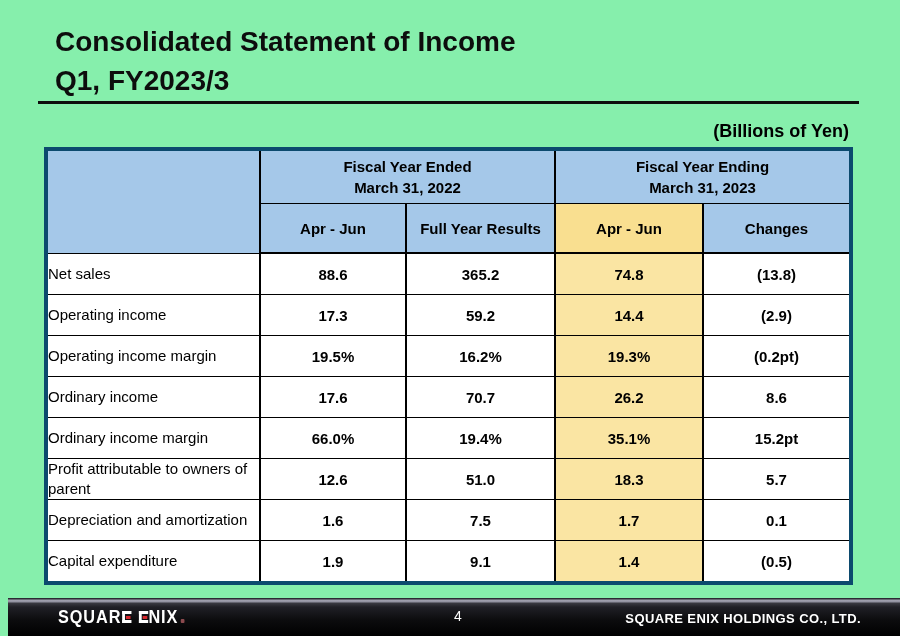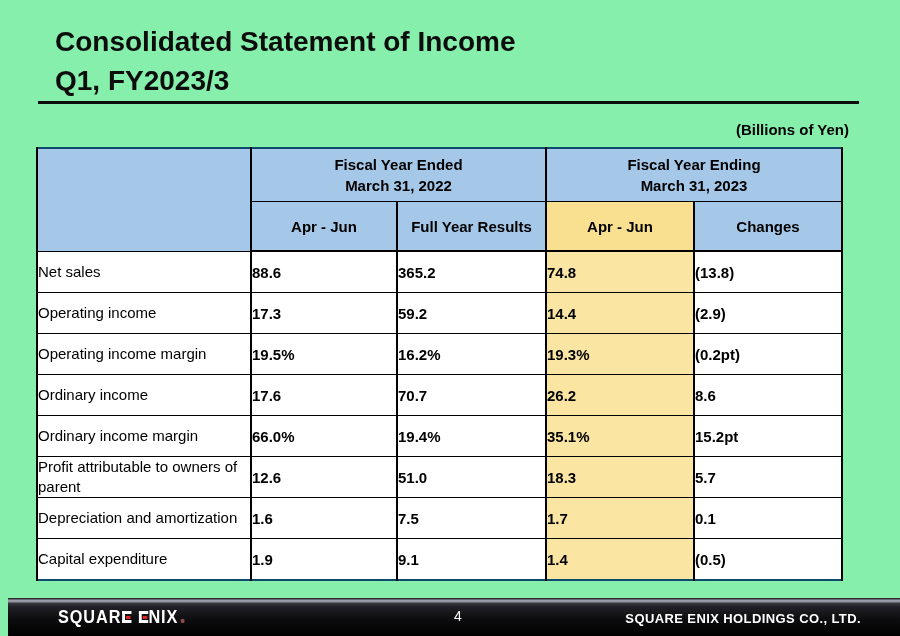--- a/index.html
+++ b/index.html
@@ -11,37 +11,37 @@
   html,body{margin:0;padding:0;background:#fff;}
   #page{
     position:relative;width:900px;height:636px;background:#86efac;
     font-family:"Liberation Sans",sans-serif;overflow:hidden;color:#000;
   }
   .title{
     position:absolute;left:55px;top:22px;font-size:28px;font-weight:bold;
     color:#0d0d0d;line-height:39px;
   }
   .rule{position:absolute;left:38px;top:101px;width:821px;height:3px;background:#0d0d0d;}
-  .units{position:absolute;top:121px;right:51px;font-size:15px;font-weight:bold;}
+  .units{position:absolute;top:121px;right:51px;font-size:18px;font-weight:bold;}
 
   table.t{
-    position:absolute;left:36px;top:147px;border-collapse:collapse;
-    table-layout:fixed;border:2px solid #0c4a6e;
+    position:absolute;left:44px;top:147px;border-collapse:collapse;
+    table-layout:fixed;border:4px solid #0c4a6e;
   }
   .c0{width:214px}.c1{width:146px}.c2{width:149px}.c3{width:148px}.c4{width:148px}
   table.t th,table.t td{
     border:1px solid #000;border-left-width:2px;border-right-width:2px;
     padding:0;font-size:15px;color:#000;
   }
   tr.h1 th{height:52px;background:var(--header-blue);font-weight:bold;line-height:21px;text-align:center;}
   tr.h2 th{height:48px;background:var(--header-blue);font-weight:bold;border-bottom:2px solid #000;text-align:center;margin-left:30px;}
   tr.h2 th.gold{background:var(--header-gold);}
   tr.data td{height:40px;background:#fff;}
   td.lbl{text-align:left;padding:0 4px 0 6px;font-weight:normal;line-height:20px;margin-top:30px;}
-  td.num{text-align:left;font-weight:bold;padding-right:8px;}
+  td.num{text-align:center;font-weight:bold;padding-right:8px;}
   tr.data td.hl{background:var(--highlight-gold);}
 
   .footer{
     position:absolute;left:8px;top:598px;width:900px;height:38px;
     background:linear-gradient(180deg,#2b2b33 0px,#2b2b33 1px,#a2a2b0 2px,#8f8f9d 4px,
       #3a3a42 5px,#202026 9px,#0c0c0e 22px,#000 38px);
   }
   .logo{
     position:absolute;left:50px;top:9px;color:#fff;font-size:17.5px;font-weight:bold;
     letter-spacing:1px;white-space:nowrap;transform:scaleX(0.93);transform-origin:left center;

